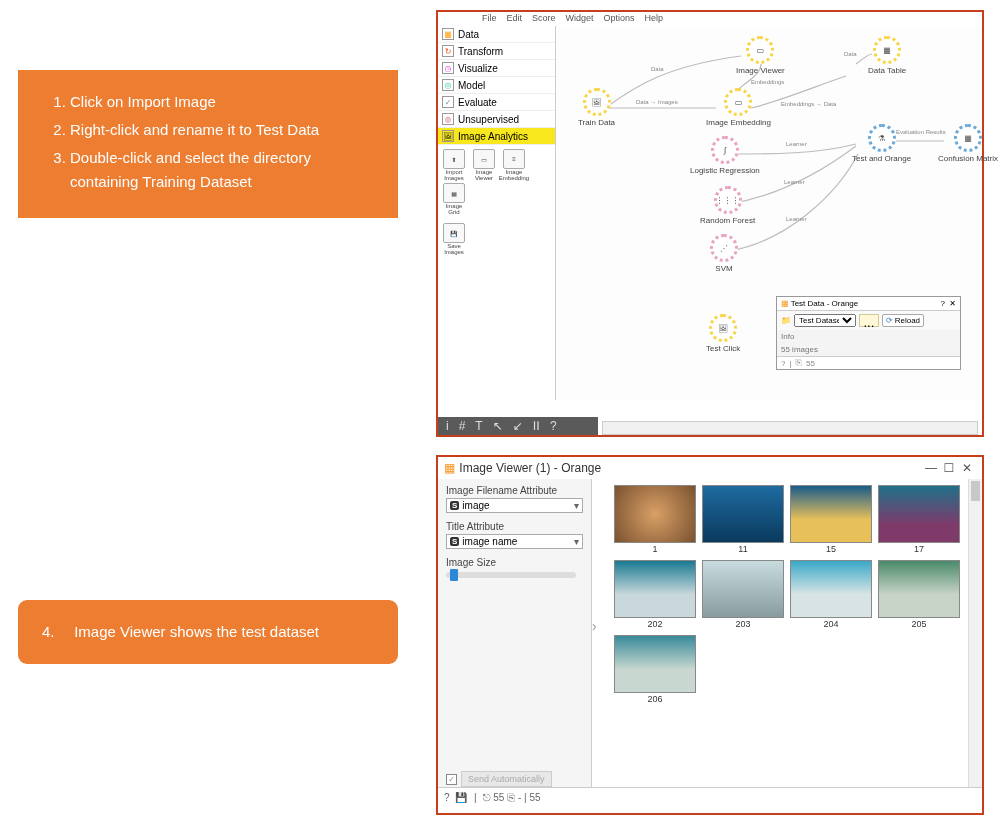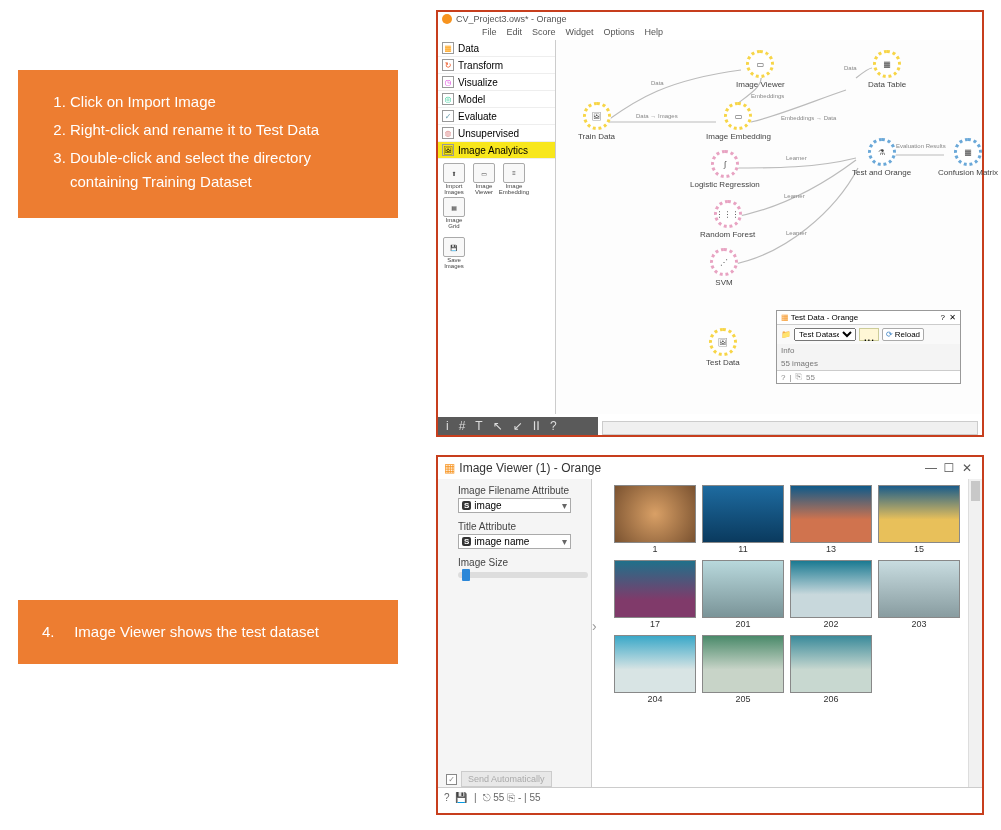--- a/index.html
+++ b/index.html
@@ -3,21 +3,21 @@
 <meta charset="utf-8">
 <style>
   * { box-sizing: border-box; margin: 0; padding: 0; }
   body { font-family: "Segoe UI", Arial, sans-serif; background: #fff; width: 1001px; height: 830px; position: relative; }
   
   
   .instruction-box { position: absolute; background: #ED7D31; color: #fff; padding: 20px 24px; font-size: 15px; line-height: 1.6; }
   .instruction-box ol { list-style-position: outside; padding-left: 28px; }
   .instruction-box li { margin-bottom: 4px; }
   #box1 { left: 18px; top: 70px; width: 380px; }
-  #box2 { left: 18px; top: 600px; width: 380px; }
+  #box2 { left: 18px; top: 600px; width: 380px; border-radius: 9px; }
   #box2 .num { display:inline-block; width: 28px; }
   
   
   .orange-app { position: absolute; left: 436px; top: 10px; width: 548px; height: 427px; border: 2px solid #C73E1D; background: #fff; font-size: 9px; }
   .app-titlebar { display: flex; align-items: center; gap: 4px; padding: 2px 4px; background: #fff; font-size: 9px; color: #555; }
   .app-titlebar .logo { width:10px; height:10px; border-radius:50%; background:#f7931e; }
   .menubar { display: flex; gap: 10px; padding: 1px 6px 3px; color: #555; font-size: 9px; margin-left: 38px; }
   .menubar span { cursor: default; }
   
   .app-body { display: flex; height: 374px; }
@@ -52,21 +52,21 @@
   .bottom-toolbar { position:absolute; bottom:0; left:0; height:18px; width:160px; background:#5a5a5a; color:#ddd; display:flex; align-items:center; gap:10px; padding:0 8px; font-size:12px;}
   .bottom-toolbar span{cursor:default;}
   .bottom-scroll { position:absolute; bottom:0; left:164px; right:4px; height:14px; background:#f0f0f0; border:1px solid #ccc;}
   
   
   .viewer { position:absolute; left:436px; top:455px; width:548px; height:360px; border:2px solid #c73e1d; background:#fff; font-size:11px; }
   .vtitle { display:flex; align-items:center; padding:4px 6px; font-size:12px; color:#333;}
   .vtitle .spacer{flex:1;}
   .vtitle .wc{width:18px;text-align:center;color:#555;}
   .vbody { display:flex; height:308px; }
-  .vside { width:154px; border-right:1px solid #ccc; padding:6px 20px; background:#f5f5f5; font-size:10px;}
+  .vside { width:154px; border-right:1px solid #ccc; padding:6px 8px; background:#f5f5f5; font-size:10px;}
   .vside label{display:block; color:#444; margin-bottom:2px;}
   .sel-wrap { display:flex; align-items:center; background:#fff; border:1px solid #aaa; padding:1px 3px; margin-bottom:8px; font-size:10px;}
   .sel-wrap .badge{background:#333;color:#fff;font-size:8px;padding:0 2px;border-radius:2px;margin-right:3px;font-weight:bold;}
   .sel-wrap .dd{margin-left:auto;color:#666;}
   .slider-track{height:6px;background:#ddd;border-radius:3px;position:relative;margin-top:4px; width:130px;}
   .slider-thumb{position:absolute;left:4px;top:-3px;width:8px;height:12px;background:#2b87d8;border-radius:1px;}
   .vside .send{position:absolute;bottom:26px;left:8px;display:flex;align-items:center;gap:4px;color:#888;font-size:10px;}
   .vside .send .cb{width:11px;height:11px;border:1px solid #888;background:#fff;display:flex;align-items:center;justify-content:center;font-size:8px;}
   .vside .send button{background:#e8e8e8;border:1px solid #ccc;color:#aaa;padding:2px 6px;font-size:9px;}
   
@@ -91,24 +91,20 @@
     <li>Double-click and select the directory containing Training Dataset</li>
   </ol>
 </div>
 
 <div id="box2" class="instruction-box">
   <span class="num">4.</span>
   <span>Image Viewer shows the test dataset</span>
 </div>
 
 <div class="orange-app">
-  <div class="app-titlebar">
-    <span class="logo"></span>
-    <span>CV_Project3.ows* - Orange</span>
-  </div>
   <div class="menubar">
     <span>File</span>
     <span>Edit</span>
     <span>Score</span>
     <span>Widget</span>
     <span>Options</span>
     <span>Help</span>
   </div>
   <div class="app-body">
     <div class="sidebar">
@@ -219,21 +215,21 @@
       <div class="node" style="left:296px;top:98px">
           <div class="nico n-blue">⚗</div>
           <div class="nlabel">Test and Orange</div>
         </div>
       <div class="node" style="left:382px;top:98px">
           <div class="nico n-blue">▦</div>
           <div class="nlabel">Confusion Matrix</div>
         </div>
       <div class="node" style="left:150px;top:288px">
           <div class="nico n-yellow">🖼</div>
-          <div class="nlabel">Test Data</div>
+          <div class="nlabel">Test Click</div>
         </div>
 
       <div class="mini-dialog">
         <div class="td-title">
           <span><span style="color:#f7931e">▦</span> <span>Test Data - Orange</span></span>
           <span><span>?</span>&nbsp;&nbsp;<span>✕</span></span>
         </div>
         <div class="td-row">
           <span style="color:#d9a441">📁</span>
           <select><option>Test Dataset</option></select>
@@ -304,34 +300,26 @@
       <div class="img-grid" id="thumb-grid">
           <div class="cell">
             <div class="thumb" style="background: radial-gradient(circle, rgb(217, 160, 102), rgb(122, 82, 48));"></div>
             <div class="tlabel">1</div>
           </div>
           <div class="cell">
             <div class="thumb" style="background: linear-gradient(rgb(30, 107, 160), rgb(10, 58, 94));"></div>
             <div class="tlabel">11</div>
           </div>
           <div class="cell">
-            <div class="thumb" style="background: linear-gradient(rgb(14, 90, 138), rgb(208, 115, 78) 60%);"></div>
-            <div class="tlabel">13</div>
-          </div>
-          <div class="cell">
             <div class="thumb" style="background: linear-gradient(rgb(26, 92, 138), rgb(232, 192, 90) 60%);"></div>
             <div class="tlabel">15</div>
           </div>
           <div class="cell">
             <div class="thumb" style="background: linear-gradient(rgb(32, 112, 138), rgb(128, 58, 106) 70%);"></div>
             <div class="tlabel">17</div>
-          </div>
-          <div class="cell">
-            <div class="thumb" style="background: linear-gradient(rgb(184, 216, 220), rgb(122, 148, 152));"></div>
-            <div class="tlabel">201</div>
           </div>
           <div class="cell">
             <div class="thumb" style="background: linear-gradient(rgb(26, 122, 146), rgb(200, 216, 220) 60%);"></div>
             <div class="tlabel">202</div>
           </div>
           <div class="cell">
             <div class="thumb" style="background: linear-gradient(rgb(200, 220, 224), rgb(136, 156, 160));"></div>
             <div class="tlabel">203</div>
           </div>
           <div class="cell">

